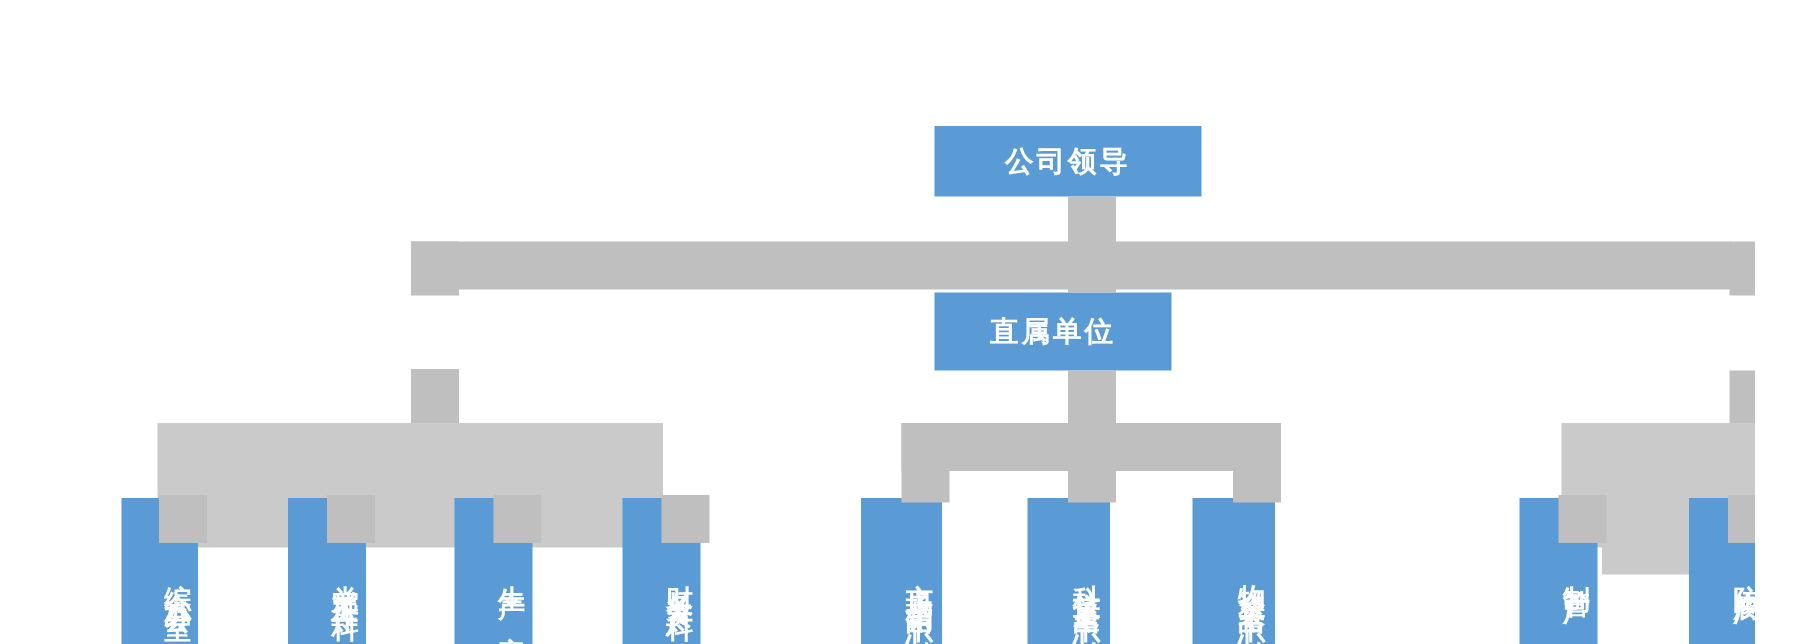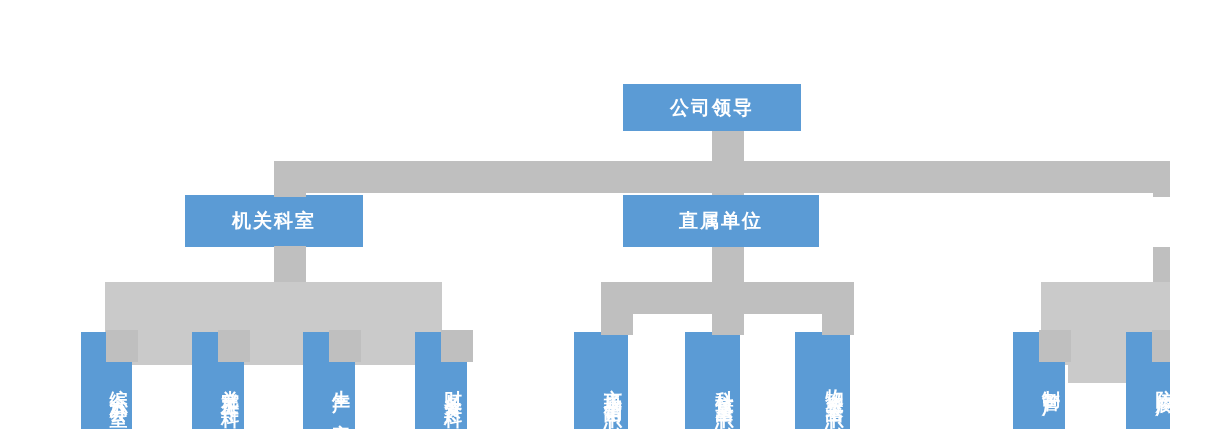--- a/index.html
+++ b/index.html
@@ -89,24 +89,21 @@
   <div class="line" style="left:1184px; top:250px; width:1px; height:5px;"></div>
 
   <div class="gray-panel" style="left:25px; top:202px; width:337px; height:83px;"></div>
   <div class="gray-panel" style="left:961px; top:202px; width:223px; height:83px;"></div>
   <div class="gray-panel" style="left:988px; top:202px; width:159px; height:101px;"></div>
 
   <div class="node hnode" style="left:543px; top:4px; width:178px; height:47px;">
     <span class="hlabel">公司领导</span>
   </div>
 
-  <div class="node hnode" style="left:105px; top:115px; width:178px; height:52px;">
-    <span class="hlabel">机关科室</span>
-  </div>
-  <div class="node hnode" style="left:543px; top:115px; width:196px; height:52px;">
+  <div class="node hnode" style="left:543px; top:115px; width:158px; height:52px;">
     <span class="hlabel">直属单位</span>
   </div>
 
   <div class="node leaf" style="left:1px; top:252px; width:51px; height:175px;">
     <span class="vtext">综合办公室</span>
   </div>
   <div class="node leaf" style="left:112px; top:252px; width:52px; height:175px;">
     <span class="vtext">党群工作科</span>
   </div>
   <div class="node leaf" style="left:223px; top:252px; width:52px; height:175px;">

